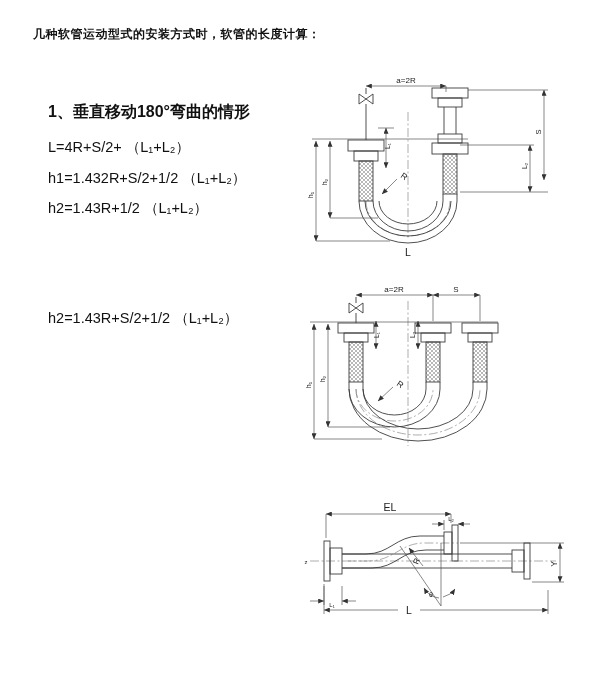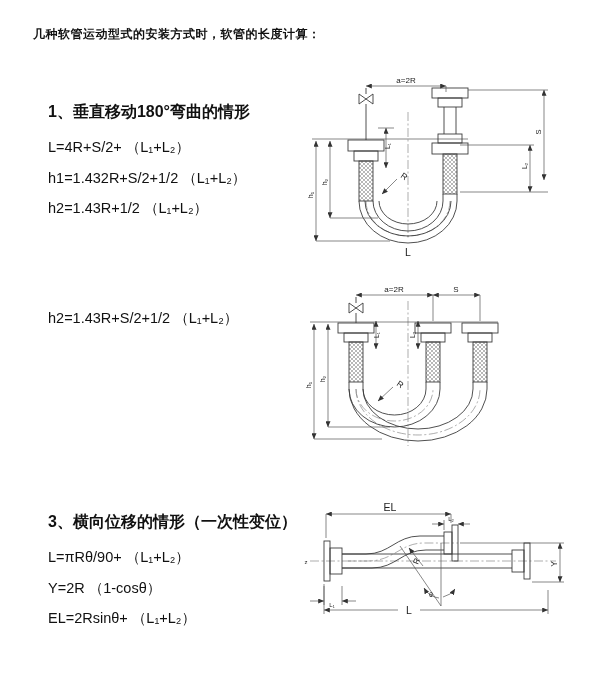--- a/index.html
+++ b/index.html
@@ -45,28 +45,20 @@
       <div class="formula">h2=1.43R+1/2 （L₁+L₂）</div>
     </div>
   </div>
 
   <div class="section" id="sec2">
     <div class="formulas">
       <div class="formula">h2=1.43R+S/2+1/2 （L₁+L₂）</div>
     </div>
   </div>
 
-  <div class="section" id="sec3">
-    <div class="heading">3、横向位移的情形（一次性变位）</div>
-    <div class="formulas">
-      <div class="formula">L=πRθ/90+ （L₁+L₂）</div>
-      <div class="formula">Y=2R （1-cosθ）</div>
-      <div class="formula">EL=2Rsinθ+ （L₁+L₂）</div>
-    </div>
-  </div>
 
   <svg id="dia1" class="diagram" width="290" height="192" viewBox="0 0 290 192">
     <defs>
       <marker id="d1a" markerWidth="6" markerHeight="5" refX="5.8" refY="2.5" orient="auto-start-reverse" markerUnits="userSpaceOnUse">
         <path d="M0,0 L6,2.5 L0,5 Z" fill="#333"></path>
       </marker>
       <pattern id="d1h" width="4" height="4" patternUnits="userSpaceOnUse">
         <path d="M0,4 L4,0 M0,0 L4,4" stroke="#707070" stroke-width="0.5"></path>
       </pattern>
     </defs>

